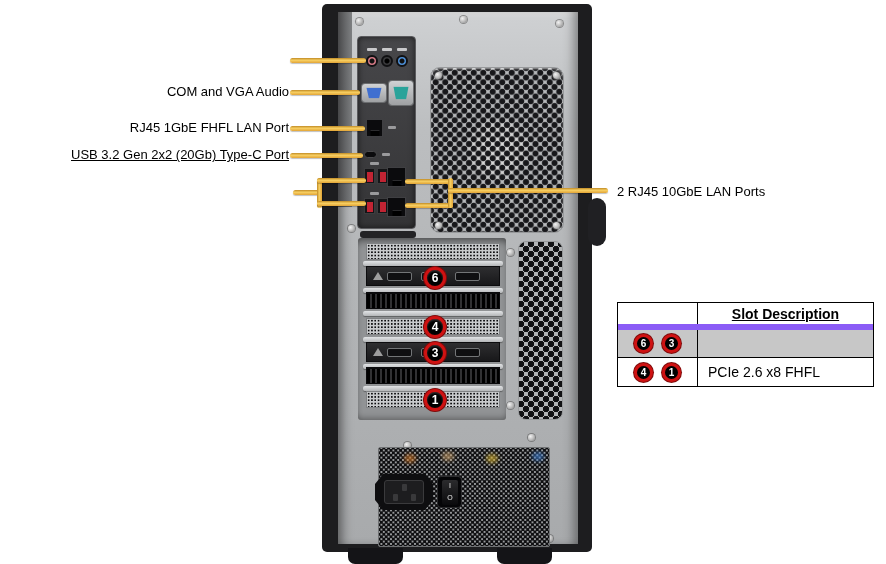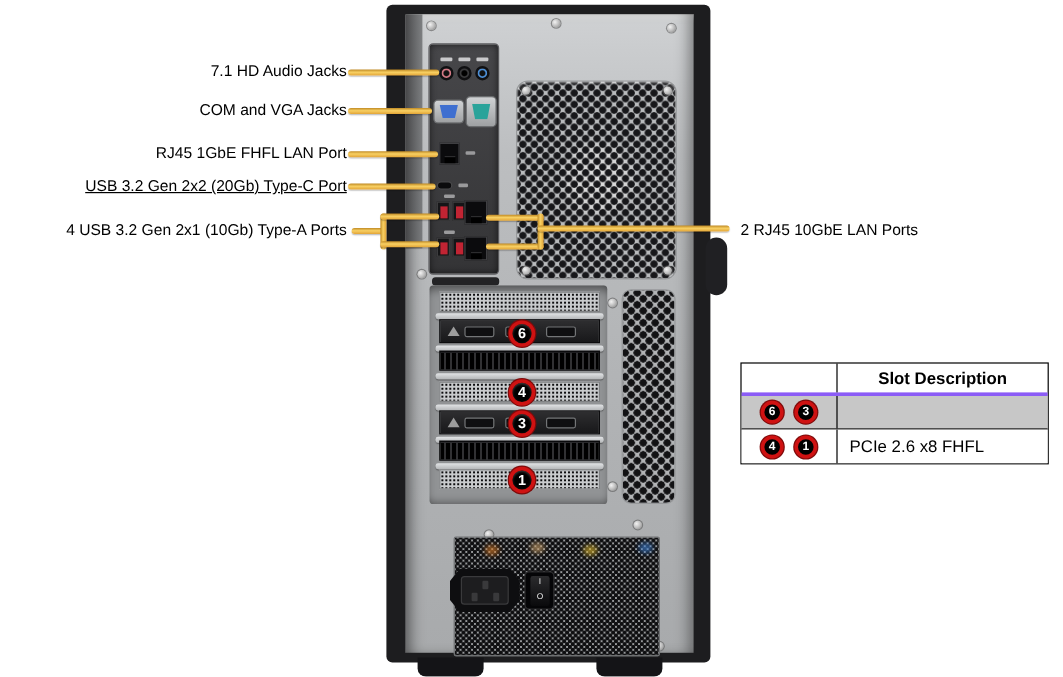--- a/index.html
+++ b/index.html
@@ -123,21 +123,21 @@
     box-shadow:1px 0 1px rgba(0,0,0,.25); }
   .label-left { left:0; width:289px; text-align:right; font-size:13px; white-space:nowrap; }
   .label-right { font-size:13px; white-space:nowrap; }
 
   
   .slot-table { left:617px; top:302px; width:257px; border:1px solid #000; background:#fff; }
   .st-row { display:flex; }
   .st-col1 { width:80px; border-right:1px solid #000; display:flex;
     align-items:center; justify-content:center; gap:9px; }
   .st-col2 { flex:1; display:flex; align-items:center; }
-  .st-header { height:27px; border-bottom:3px solid #8b5cf6; }
+  .st-header { height:27px; border-bottom:6px solid #8b5cf6;text-decoration:underline; }
   .st-header .st-col2 { justify-content:center; font-weight:bold; font-size:14px; }
   .st-r1 { height:28px; background:#c7c7c7; border-bottom:1px solid #000; }
   .st-r2 { height:28px; background:#ffffff; }
   .st-desc { font-size:14px; padding-left:10px; }
   .badge-sm { width:19px; height:19px; border-radius:50%; background:#000;
     border:3px solid #cf1212; box-shadow:0 0 0 1px #7e0b0b;
     color:#fff; font-weight:bold; font-size:10px; line-height:13px; text-align:center; }
 </style>
 </head>
 <body>
@@ -267,25 +267,23 @@
   <div class="abs cline" style="left:290px; top:153px; width:73px;"></div>
   <div class="abs cline" style="left:293px; top:190px; width:27px;"></div>
   <div class="abs cline-v" style="left:317px; top:178px; height:30px;"></div>
   <div class="abs cline" style="left:317px; top:178px; width:49px;"></div>
   <div class="abs cline" style="left:317px; top:201px; width:49px;"></div>
   <div class="abs cline" style="left:405px; top:179px; width:48px;"></div>
   <div class="abs cline" style="left:405px; top:203px; width:48px;"></div>
   <div class="abs cline-v" style="left:448px; top:178px; height:30px;"></div>
   <div class="abs cline" style="left:448px; top:188px; width:160px;"></div>
 
-  <div class="abs label-left" style="top:51px;">7.1 HD Audio Jacks</div>
-  <div class="abs label-left" style="top:84px;">COM and VGA Jacks</div>
+  <div class="abs label-left" style="top:84px;">COM and VGA Audio</div>
   <div class="abs label-left" style="top:120px;">RJ45 1GbE FHFL LAN Port</div>
   <div class="abs label-left" style="top:147px;text-decoration:underline;">USB 3.2 Gen 2x2 (20Gb) Type-C Port</div>
-  <div class="abs label-left" style="top:184px;">4 USB 3.2 Gen 2x1 (10Gb) Type-A Ports</div>
   <div class="abs label-right" style="left:617px; top:184px;">2 RJ45 10GbE LAN Ports</div>
 
   <div class="abs slot-table">
     <div class="st-row st-header">
       <div class="st-col1"></div>
       <div class="st-col2">Slot Description</div>
     </div>
     <div class="st-row st-r1">
       <div class="st-col1">
         <div class="badge-sm">6</div>

